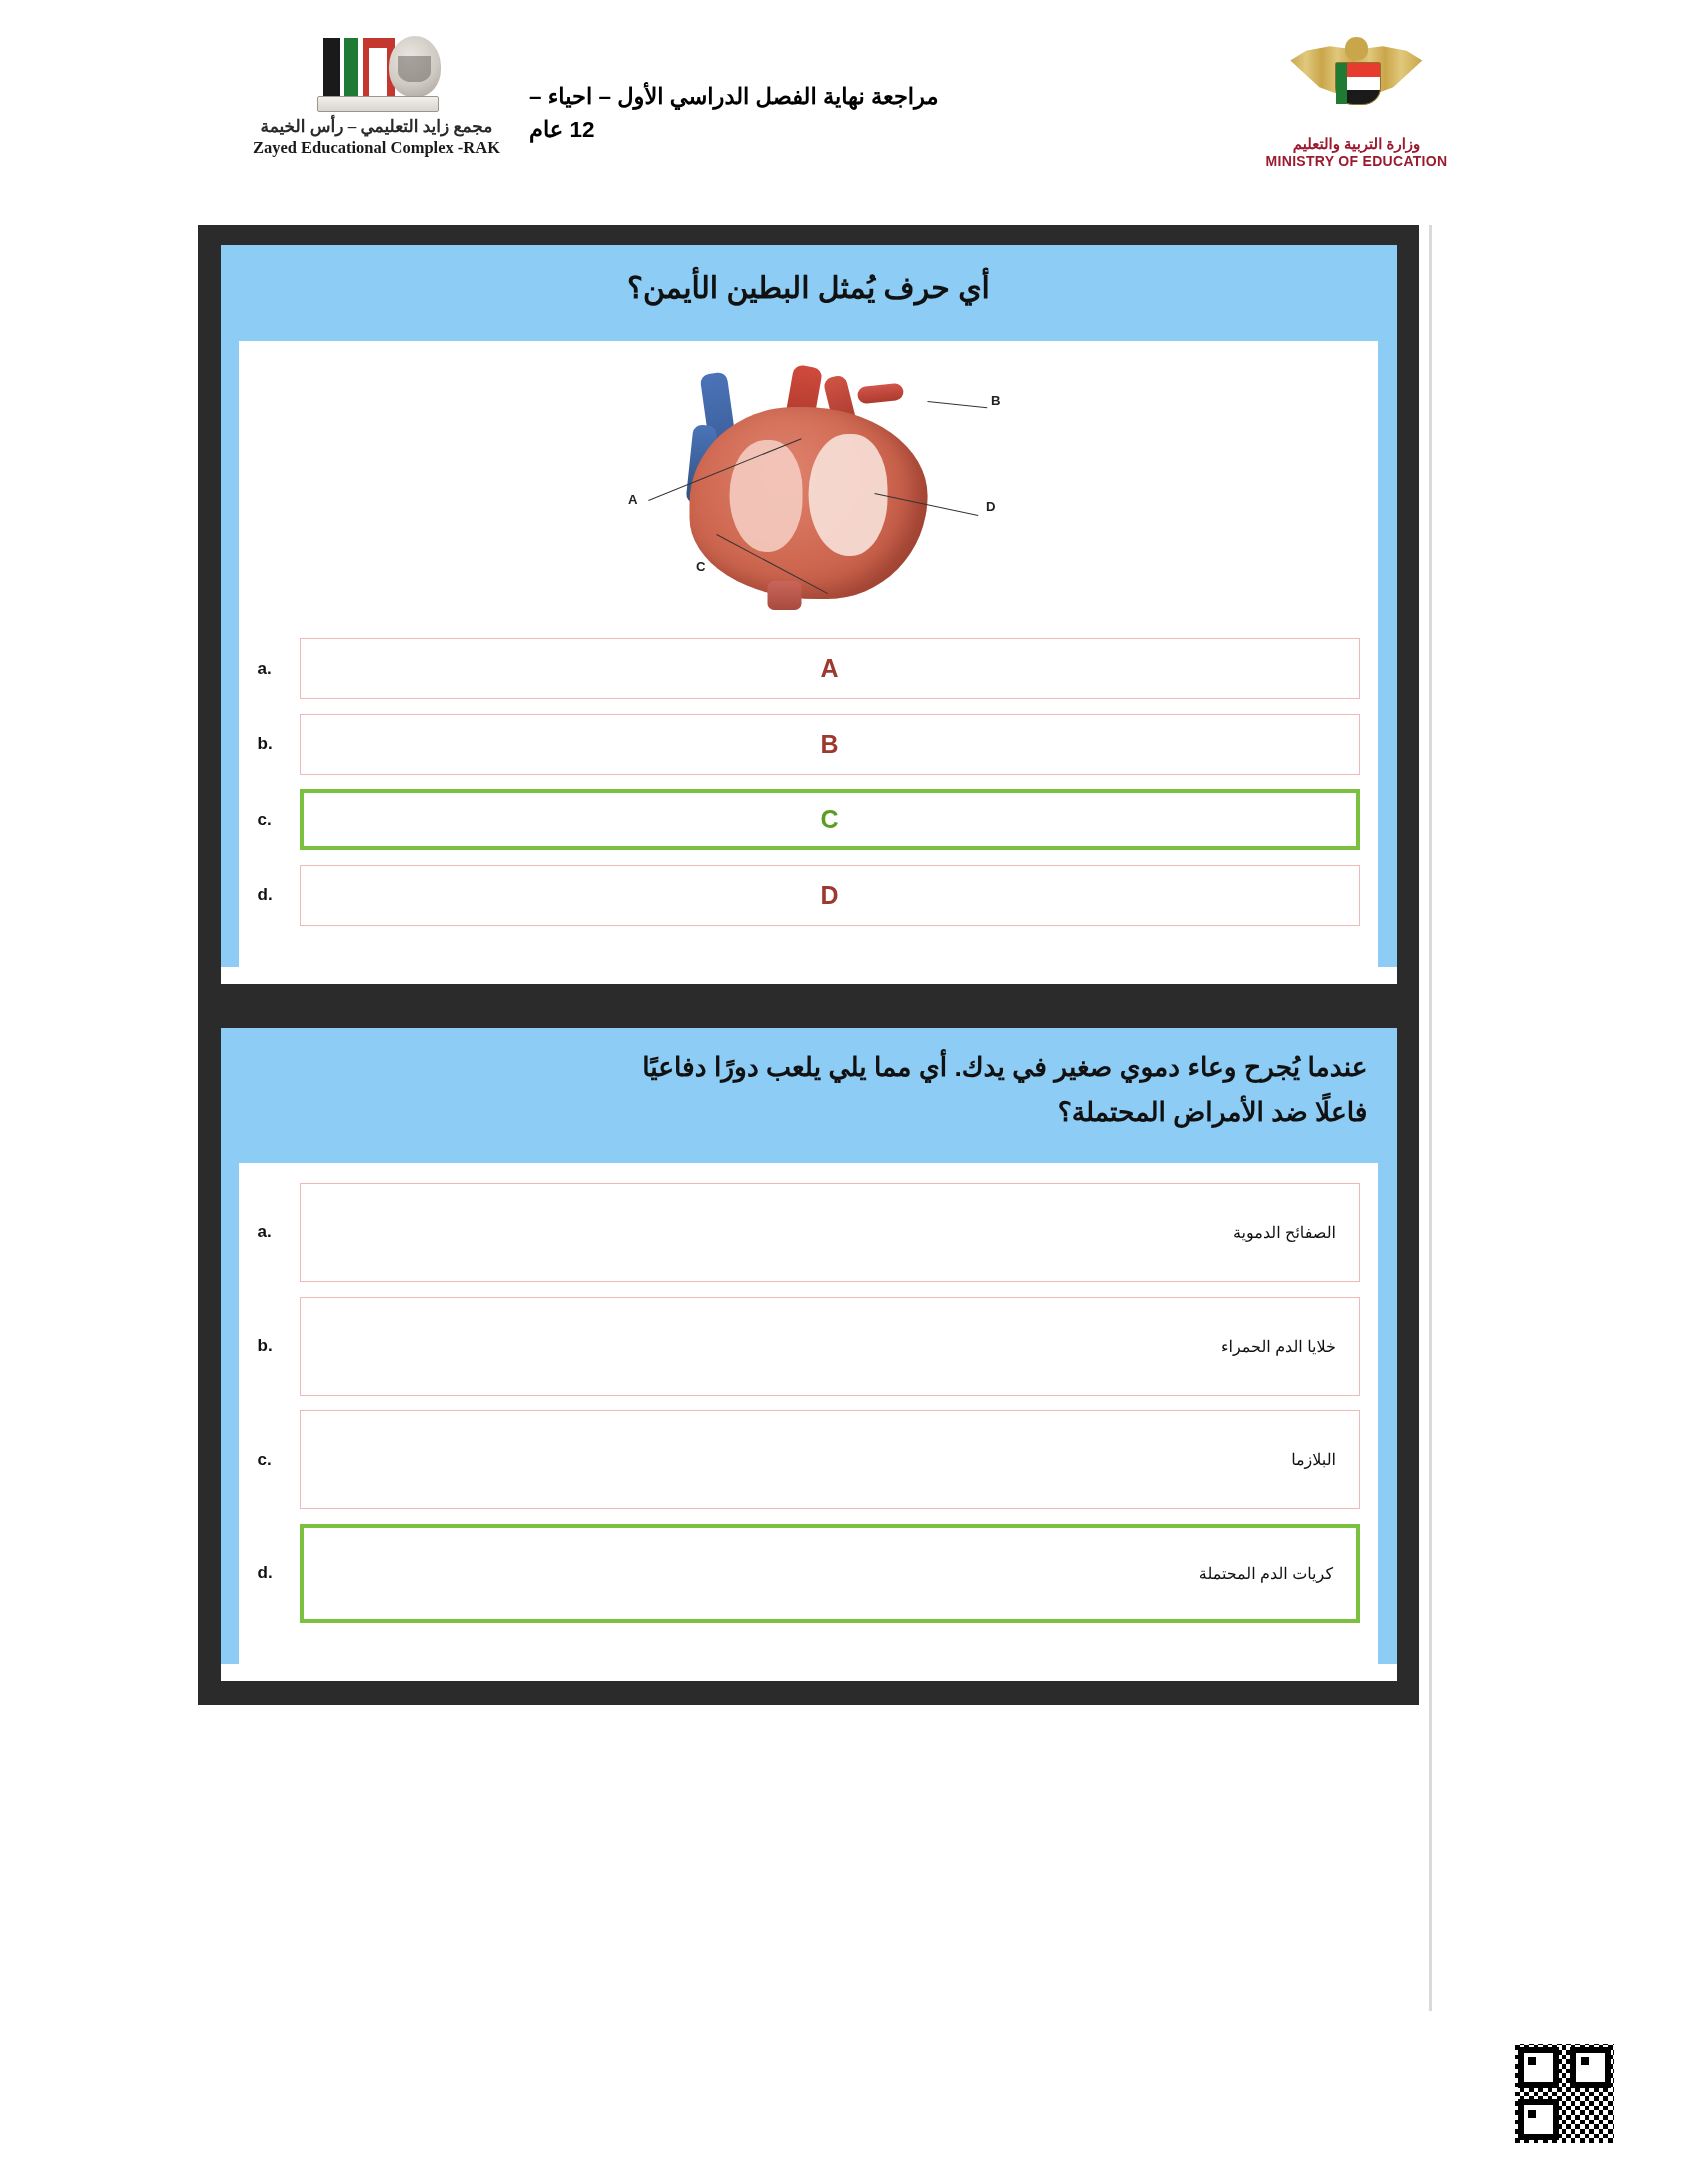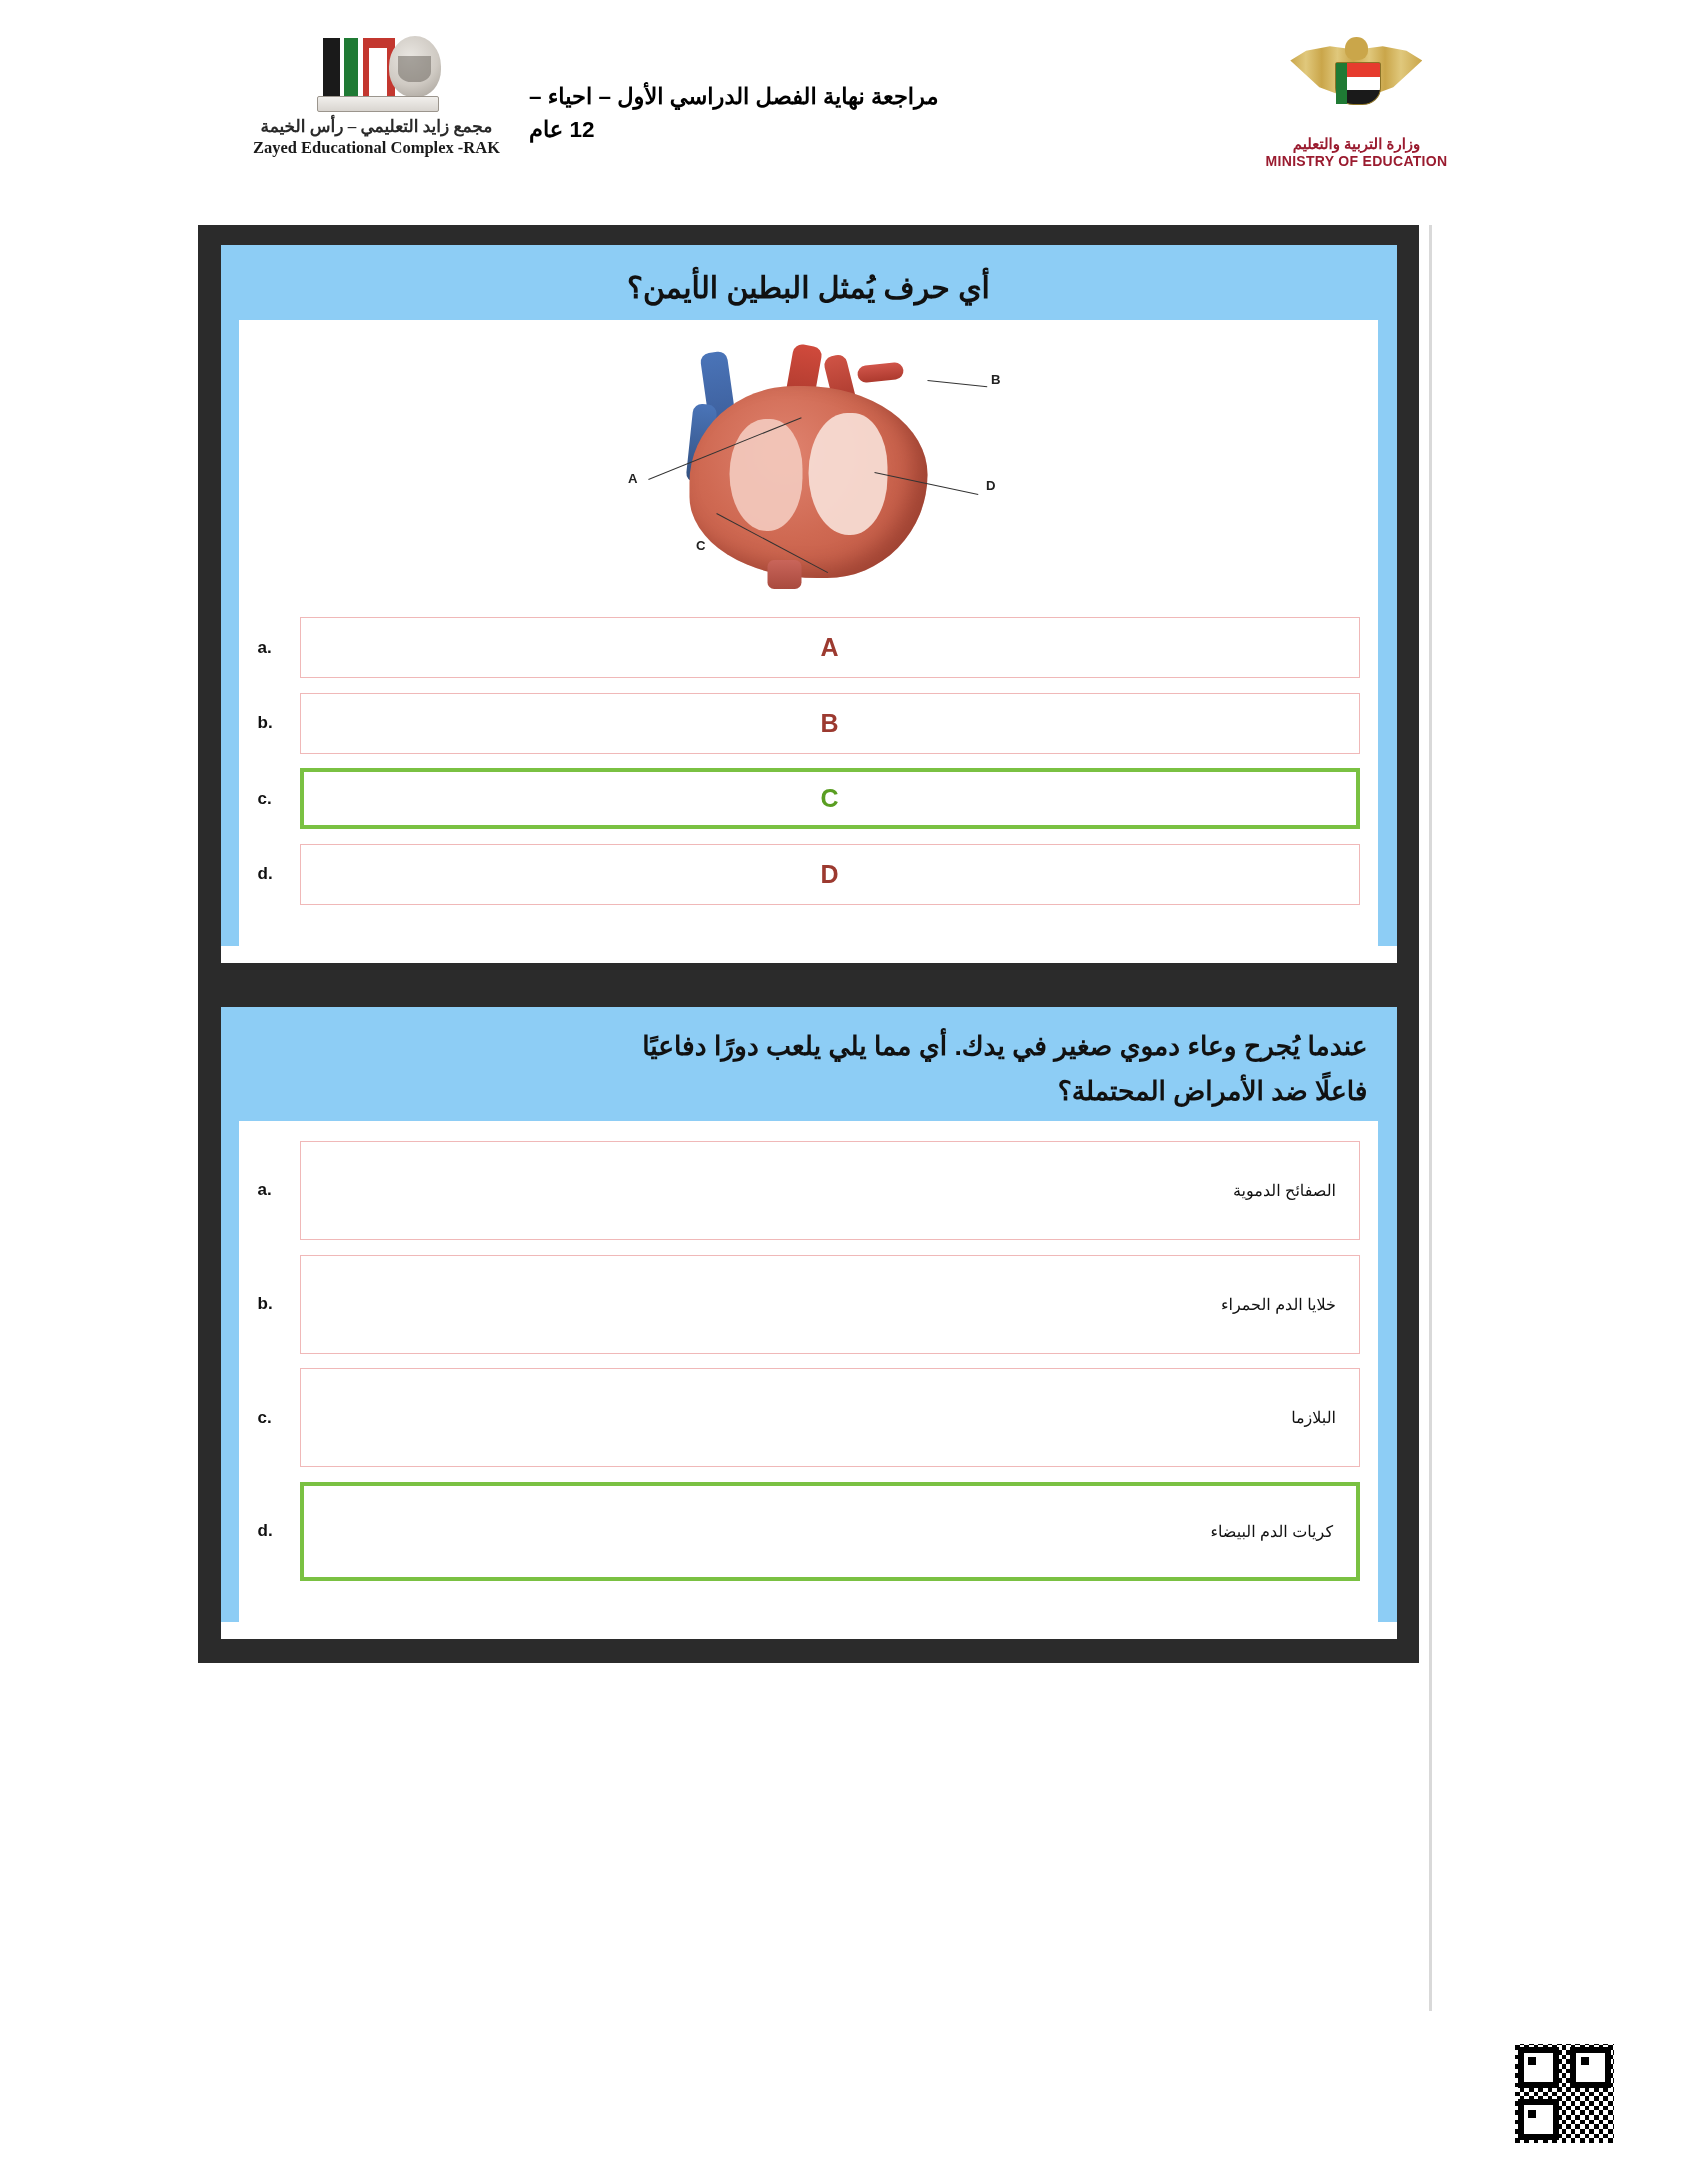--- a/index.html
+++ b/index.html
@@ -192,21 +192,21 @@
     box-sizing: border-box;
     width: 1221px;
   }
   .slide-inner {
     background: #8dcdf5;
     width: 100%;
     box-sizing: border-box;
   }
 
   .q-head {
-    padding: 17px 29px 7px 29px;
+    padding: 17px 29px 28px 29px;
     box-sizing: border-box;
     direction: rtl;
     text-align: center;
   }
   .q-head .q-text {
     font-size: 30px;
     color: #111;
     font-weight: bold;
     letter-spacing: 1.3px;
     line-height: 1.7;
@@ -529,21 +529,21 @@
             <div class="opt-box tall">
               <span class="opt-text-ar">البلازما</span>
             </div>
             <div class="opt-tag">c.</div>
           </div>
         </div>
 
         <div class="opt">
           <div class="opt-row">
             <div class="opt-box tall correct">
-              <span class="opt-text-ar">كريات الدم البيضاء</span>
+              <span class="opt-text-ar">كريات الدم المحتملة</span>
             </div>
             <div class="opt-tag">d.</div>
           </div>
         </div>
 
       </div>
       <div class="gap"></div>
     </div>
   </div>
 

